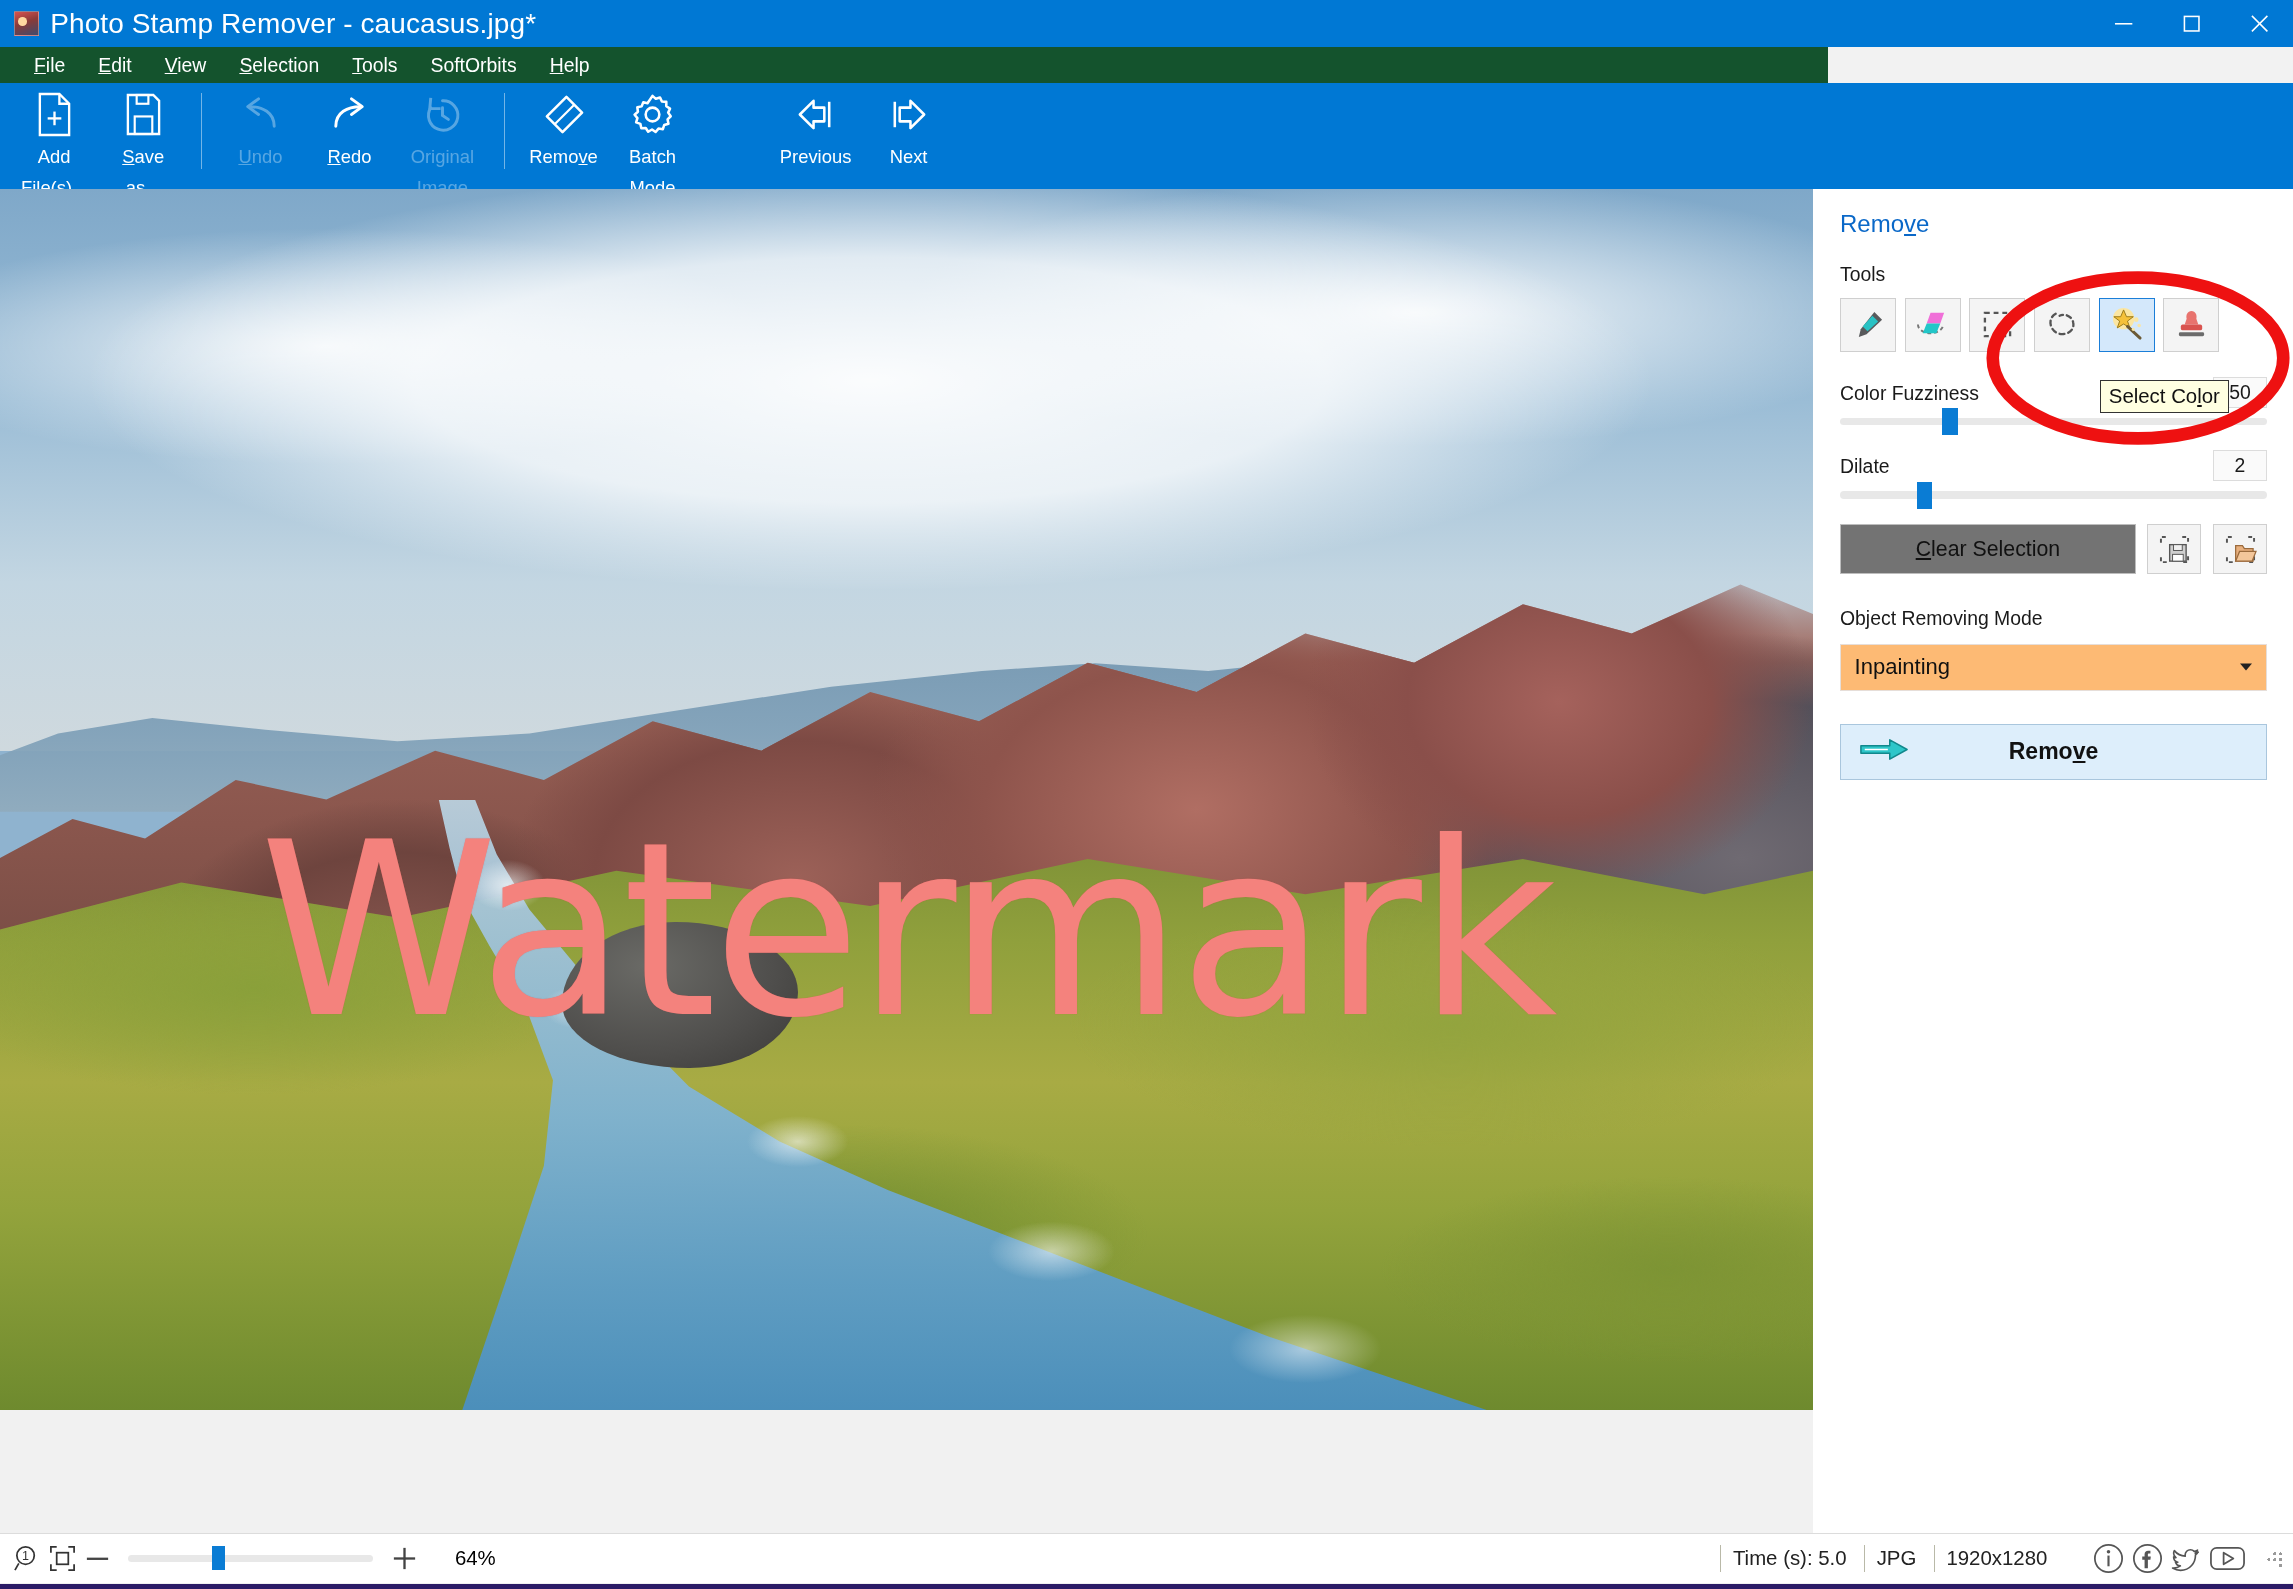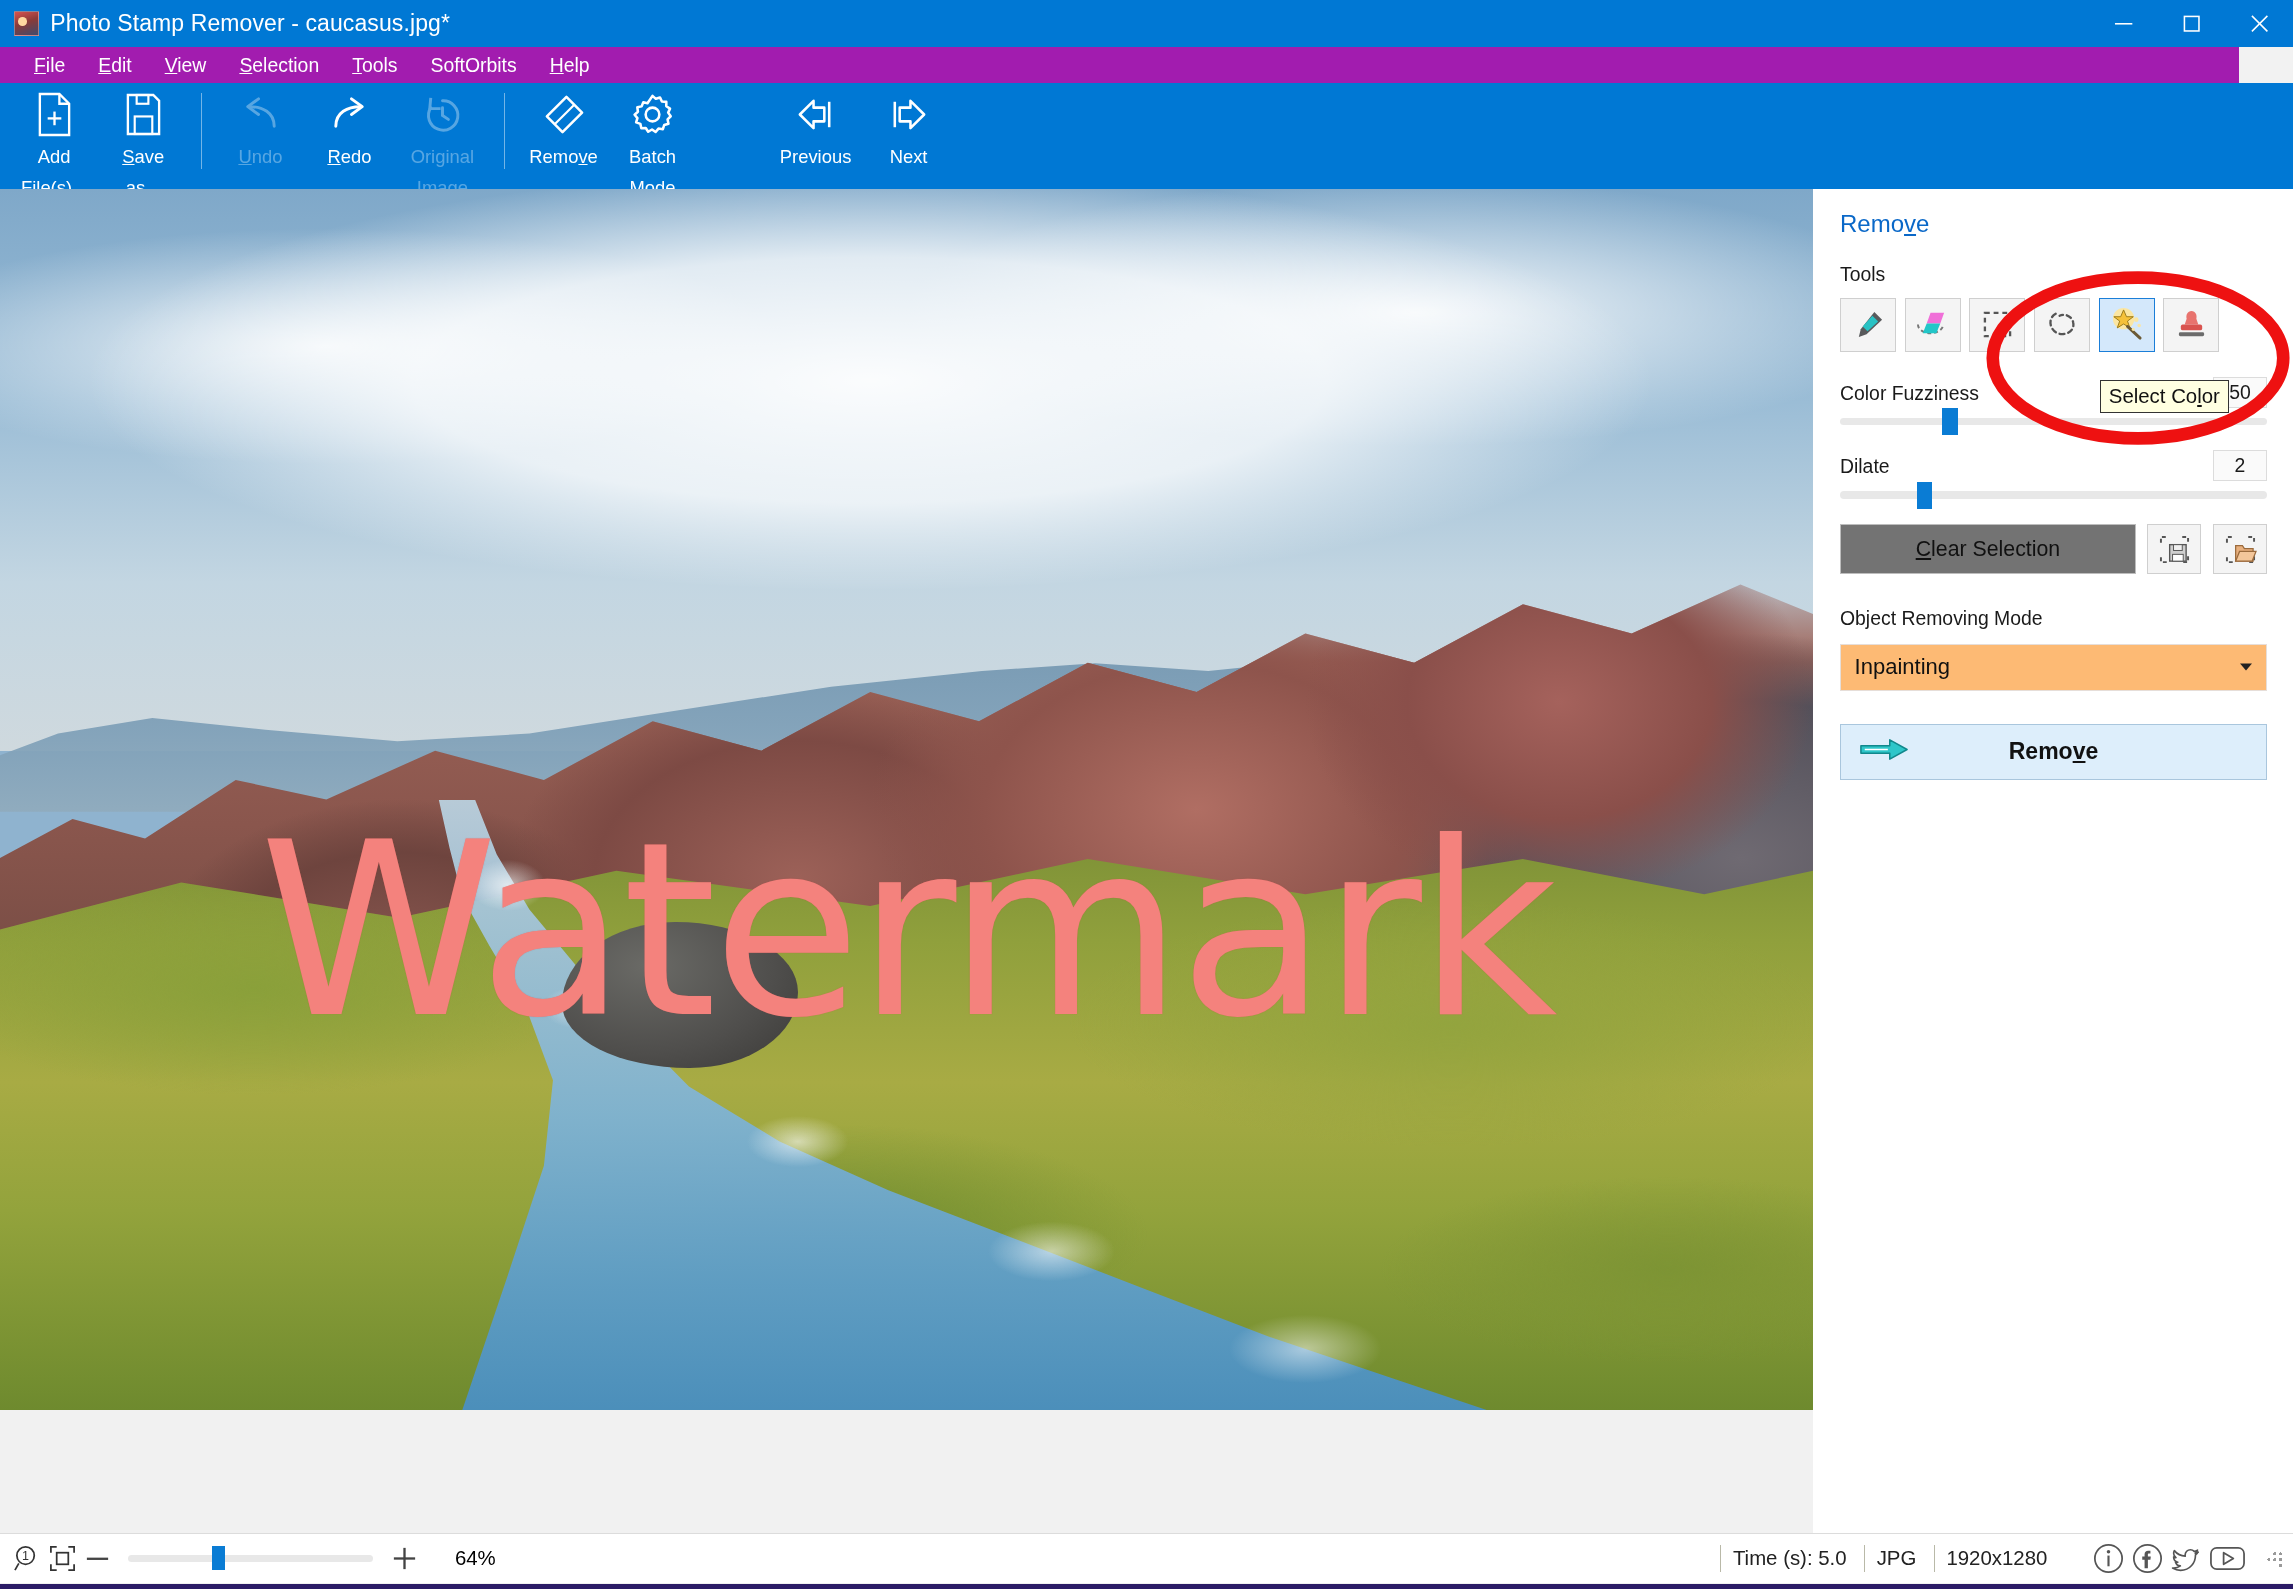--- a/index.html
+++ b/index.html
@@ -25,34 +25,34 @@
     width: 25px; height: 25px; margin-left: 13.6px; margin-right: 11.6px;
     background: linear-gradient(160deg,#d9534f 0%,#8a3b38 45%,#3f4b6e 100%);
     border: 1px solid #ffffff55; position: relative; flex: none;
   }
   .title-icon::after {
     content: ""; position: absolute; left: 3.9px; top: 4.9px;
     width: 8.7px; height: 8.7px; border-radius: 50%;
     background: #ffd9a0;
   }
   .title-text {
-    color: #ffffff; font-size: 23px; letter-spacing: 0.1px;
+    color: #ffffff; font-size: 28px; letter-spacing: 0.1px;
     white-space: nowrap;
   }
   .win-controls { margin-left: auto; display: flex; height: 47px; }
   .win-btn {
     width: 68px; height: 47px; display: flex; align-items: center; justify-content: center;
     color: #ffffff;
   }
   .win-btn svg { display: block; }
 
   
   .menubar {
-    position: absolute; left: 0; top: 47px; width: 2239px; height: 37px;
-    background: #a21caf; display: flex; align-items: center; padding-left: 17.5px;
+    position: absolute; left: 0; top: 47px; width: 1828px; height: 37px;
+    background: #14532d; display: flex; align-items: center; padding-left: 17.5px;
   }
   .menu-item {
     color: #ffffff; font-size: 19.4px; padding: 3.9px 16.5px; white-space: nowrap;
   }
   .menu-item u { text-decoration: underline; }
 
   
   .toolbar {
     position: absolute; left: 0; top: 83px; width: 2294px; height: 106px;
     background: #0078d4; display: flex; align-items: flex-start; padding-left: 9.7px;

